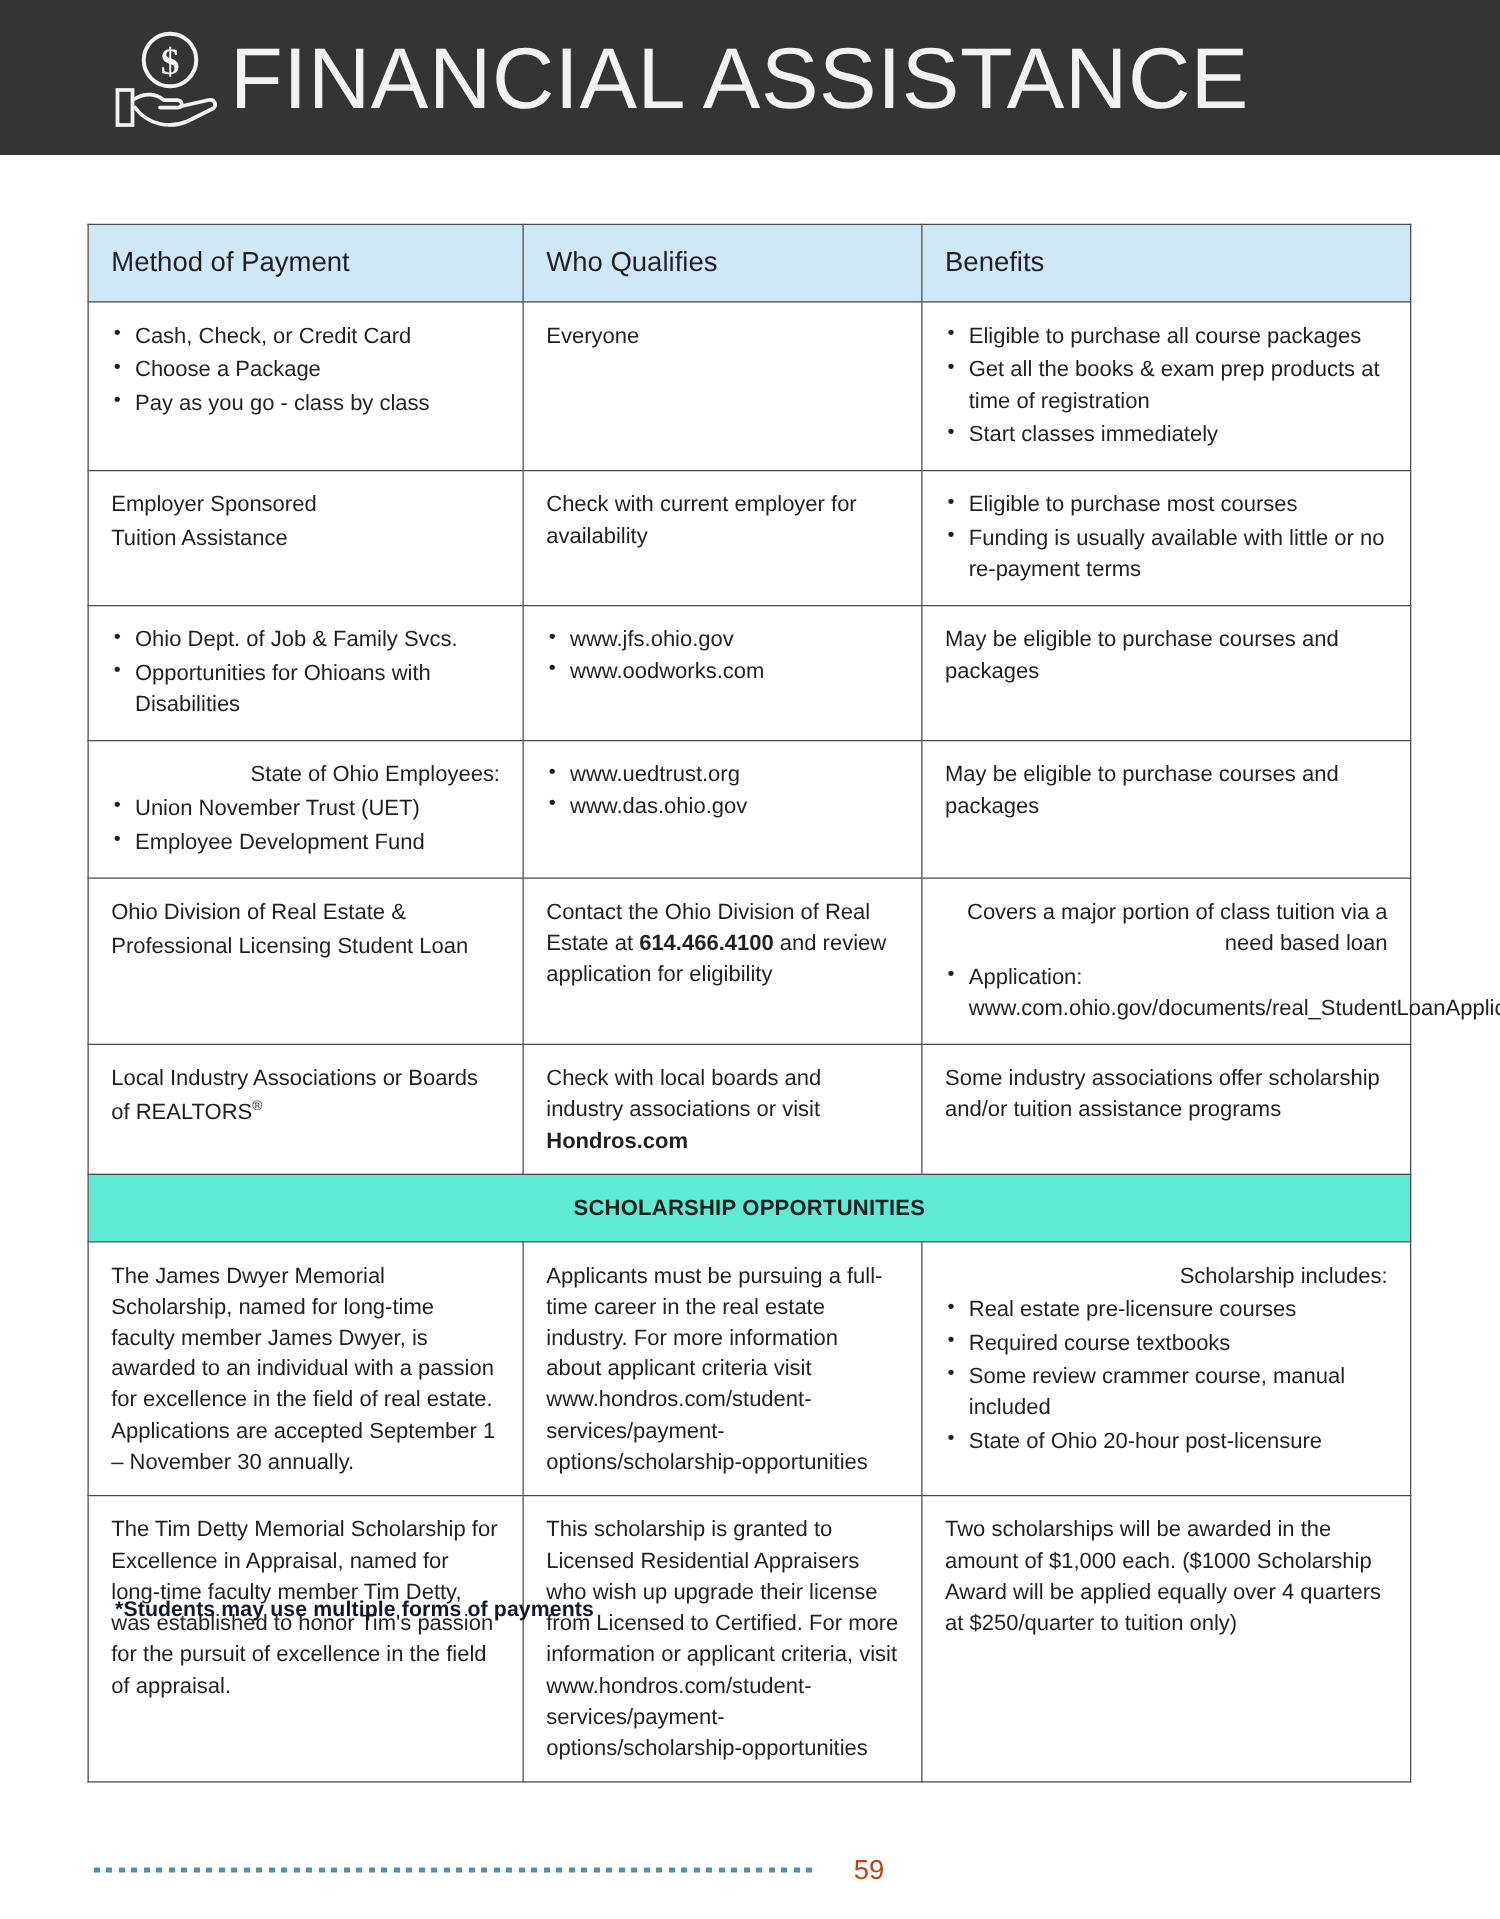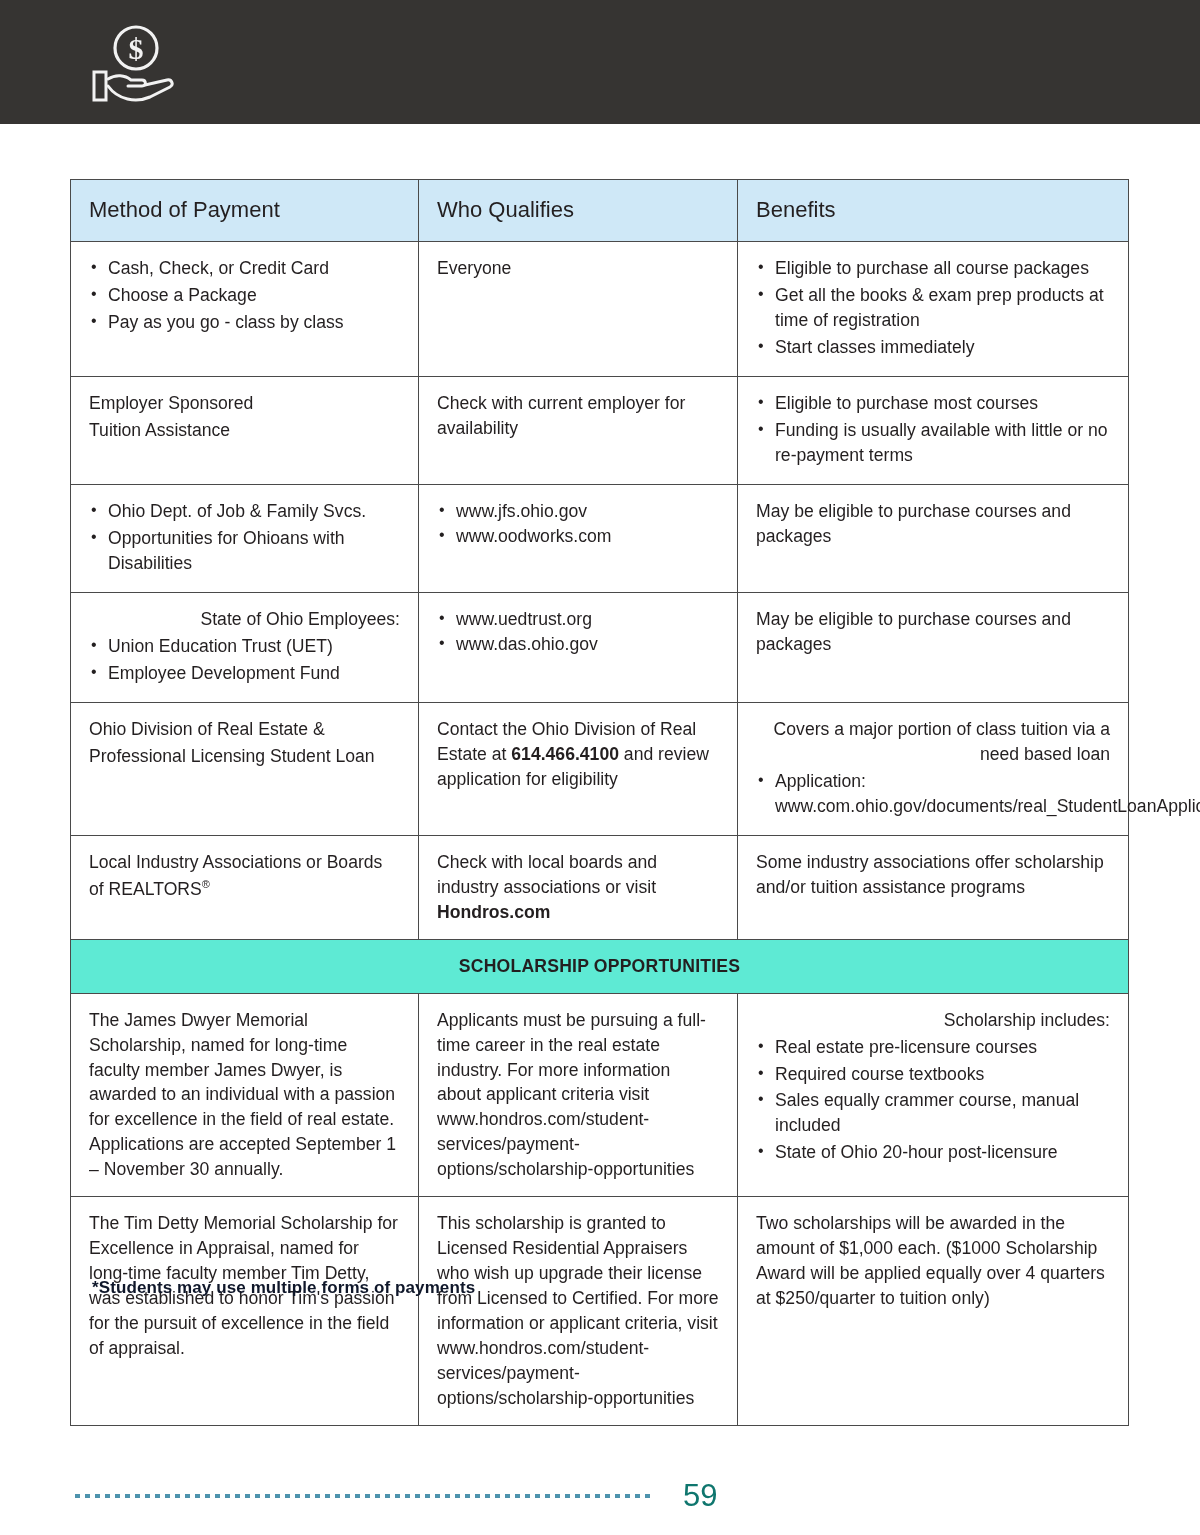--- a/index.html
+++ b/index.html
@@ -147,37 +147,38 @@
   .footer-text {
     margin-left: 16px;
     font-size: 25px;
     color: #3a3a3a;
     white-space: nowrap;
     font-weight: 400;
   }
   .footer-sep { margin: 0 5px; color: #8a8a8a; }
   .footer-page {
     margin-left: 30px;
-    font-size: 31px;
-    color: #0f766e;
+    font-size: 22px;
+    color: #c2410c;
   }
 </style>
 </head>
 <body>
 
 <div class="page-header">
   <span class="header-icon">
     <svg viewBox="0 0 82 84" width="82" height="84" aria-hidden="true">
       <circle cx="44" cy="26" r="21" fill="none" stroke="#f2f2f2" stroke-width="3.2"></circle>
       <text x="44" y="37" font-family="Liberation Serif, serif" font-size="30" font-weight="bold" fill="#f2f2f2" text-anchor="middle">$</text>
       <rect x="2" y="50" width="12" height="28" fill="none" stroke="#f2f2f2" stroke-width="3"></rect>
       <path d="M16 57 C24 52, 33 53, 39 58 L50 58 C54 58, 55 64, 50 64 L36 64" fill="none" stroke="#f2f2f2" stroke-width="3" stroke-linecap="round" stroke-linejoin="round"></path>
       <path d="M16 64 C26 78, 44 81, 58 75 L78 65 C82 63, 80 57, 75 58 L53 63" fill="none" stroke="#f2f2f2" stroke-width="3" stroke-linecap="round" stroke-linejoin="round"></path>
     </svg>
   </span>
+  <span class="header-title">FINANCIAL ASSISTANCE</span>
 </div>
 
 <div class="table-wrap">
 <table class="fin">
   <colgroup>
         <col class="c1">
         <col class="c2">
         <col class="c3">
       </colgroup>
   <thead>
@@ -240,21 +241,21 @@
       </td>
       <td>
         <p class="cell-p">May be eligible to purchase courses and packages</p>
       </td>
     </tr>
 
     <tr>
       <td>
         <p class="lead-line">State of Ohio Employees:</p>
         <ul class="cell-list">
-          <li>Union Education Trust (UET)</li>
+          <li>Union November Trust (UET)</li>
           <li>Employee Development Fund</li>
         </ul>
       </td>
       <td class="vcenter">
         <ul class="cell-list tight">
           <li>www.uedtrust.org</li>
           <li>www.das.ohio.gov</li>
         </ul>
       </td>
       <td>
@@ -300,21 +301,21 @@
         <p class="cell-p">The James Dwyer Memorial Scholarship, named for long-time faculty member James Dwyer, is awarded to an individual with a passion for excellence in the field of real estate. Applications are accepted September 1 – November 30 annually.</p>
       </td>
       <td>
         <p class="cell-p">Applicants must be pursuing a full-time career in the real estate industry. For more information about applicant criteria visit www.hondros.com/student-services/payment-options/scholarship-opportunities</p>
       </td>
       <td>
         <p class="lead-line">Scholarship includes:</p>
         <ul class="cell-list">
           <li>Real estate pre-licensure courses</li>
           <li>Required course textbooks</li>
-          <li>Sales equally crammer course, manual included</li>
+          <li>Some review crammer course, manual included</li>
           <li>State of Ohio 20-hour post-licensure</li>
         </ul>
       </td>
     </tr>
 
     <tr>
       <td>
         <p class="cell-p">The Tim Detty Memorial Scholarship for Excellence in Appraisal, named for long-time faculty member Tim Detty, was established to honor Tim's passion for the pursuit of excellence in the field of appraisal.</p>
       </td>
       <td>

